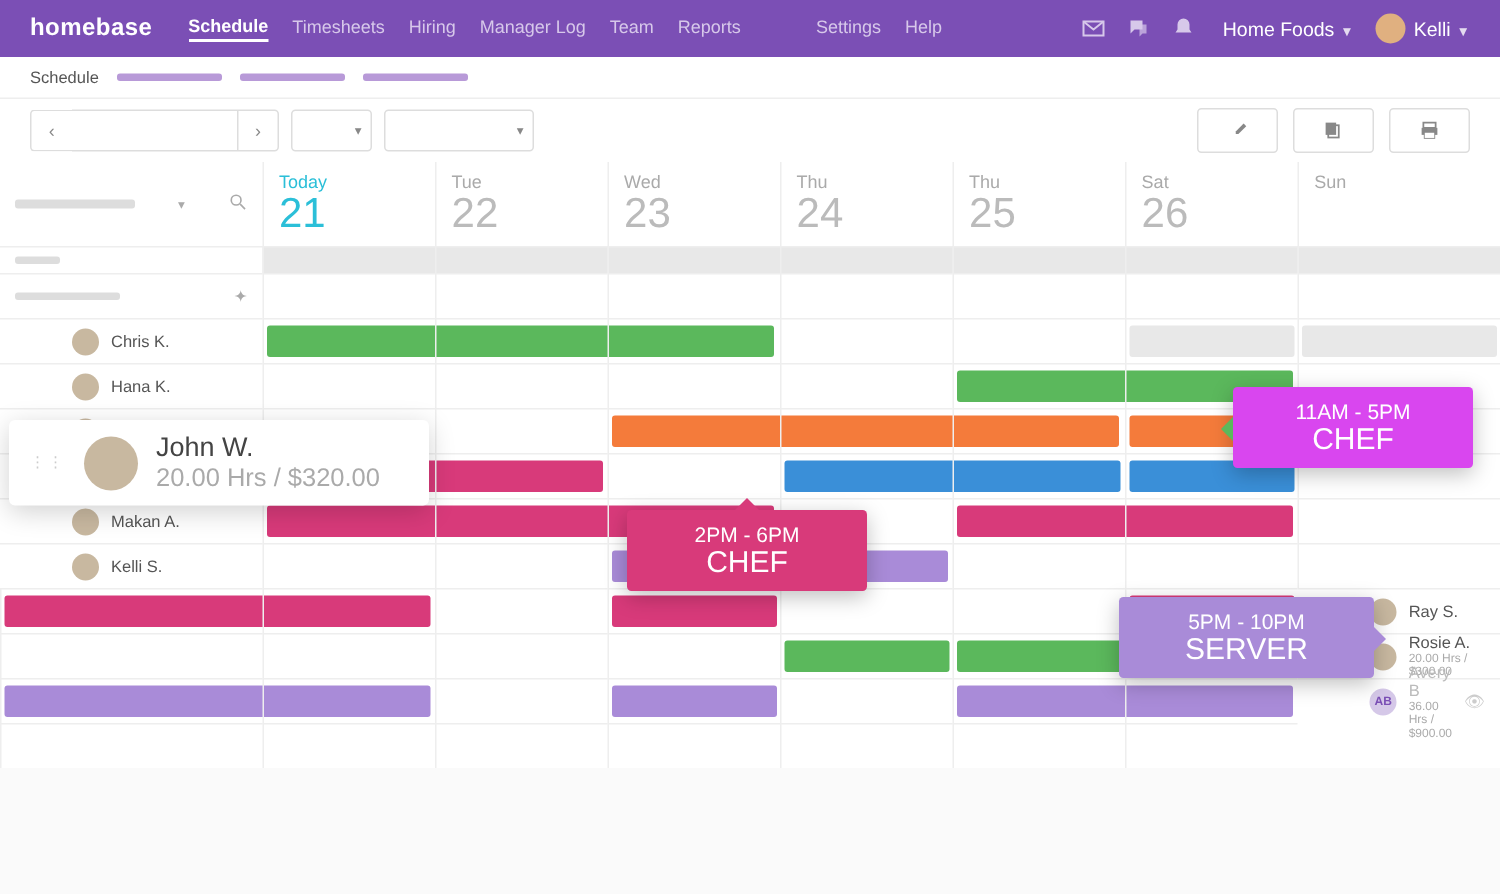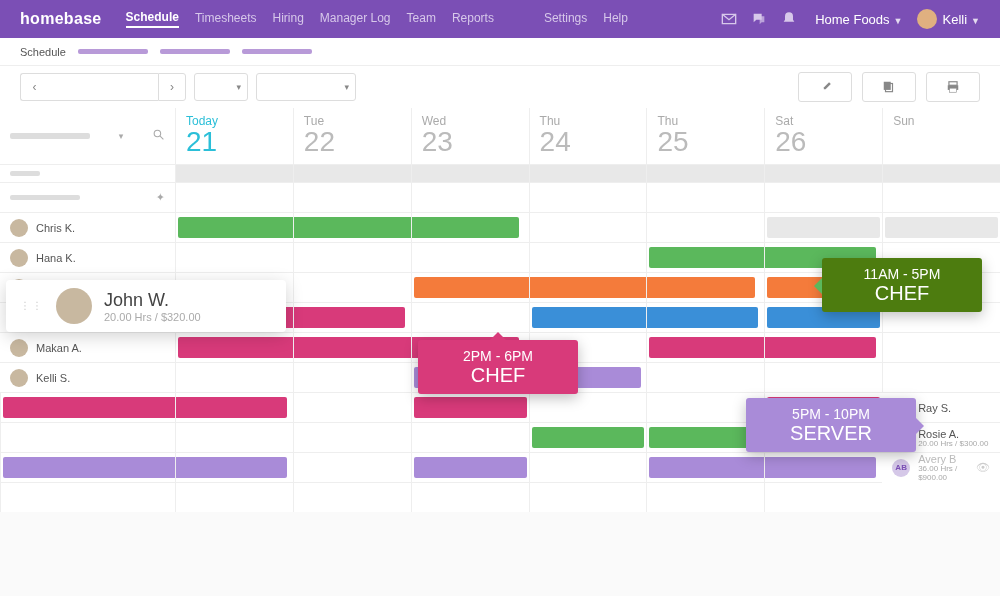--- a/index.html
+++ b/index.html
@@ -81,21 +81,21 @@
   }
   .day-abbr { font-size:12px; color:#aaa;}
   .day-num { font-size:28px; color:#bbb; line-height:1;}
   .today-col .day-abbr { color:#2bbfd8;}
   .today-col .day-num { color:#2bbfd8;}
   .sidebar-head { height:56px; display:flex; align-items:center; justify-content:space-between; padding:0 10px;}
   .skel { background:#ddd; border-radius:2px;}
   .mag { color:#aaa; font-size:13px;}
   .cell { border-top:1px solid #eee; border-left:1px solid #eee; height:30px; position:relative;}
   .side-cell { border-top:1px solid #eee; height:30px; display:flex; align-items:center; padding:0 10px; gap:8px; font-size:11px; color:#555;}
-  .side-cell .pic { width:18px; height:18px; border-radius:50%; background:#c8b8a0; flex-shrink:0;}
+  .side-cell .pic { width:18px; height:18px; border-radius:50%; background:#c8b8a0; flex-shrink:0;margin-left:38px;}
   .side-cell .pic.ab { background:#d5c8e8; color:#7B4FB5; font-size:8px; display:flex; align-items:center; justify-content:center; font-weight:600;}
   .side-cell .sub { font-size:8px; color:#aaa; margin-top:-1px;}
   .side-cell.dim { color:#bbb;}
   .wand { margin-left:auto; color:#aaa;}
   .eye { margin-left:auto; color:#ccc;}
 
   
   .bar {
     position:absolute;
     top:4px; bottom:4px;
@@ -115,21 +115,21 @@
     box-shadow: 0 4px 18px rgba(0,0,0,.18);
     border-radius:4px;
     display:flex;
     align-items:center;
     padding: 8px 14px;
     gap:12px;
     z-index: 20;
   }
   .popcard .bigpic { width:36px; height:36px; border-radius:50%; background:#c8b8a0;}
   .popcard .nm { font-size:18px; color:#444;}
-  .popcard .stats { font-size:11px; color:#aaa;}
+  .popcard .stats { font-size:17px; color:#aaa;}
   .dots6 { color:#ccc; font-size:10px; line-height:6px; letter-spacing:2px;}
 
   .shift-card {
     position:absolute;
     color:#fff;
     border-radius:3px;
     box-shadow: 0 4px 14px rgba(0,0,0,.25);
     display:flex;
     flex-direction:column;
     align-items:center;
@@ -451,21 +451,21 @@
 
 <div class="popcard" style="left:6px; top:280px; width:280px;">
   <div class="dots6">⋮⋮</div>
   <div class="bigpic"></div>
   <div>
     <div class="nm">John W.</div>
     <div class="stats"><span>20.00 Hrs</span> / <span>$320.00</span></div>
   </div>
 </div>
 
-<div class="shift-card" style="background:#4d7c0f; left:822px; top:258px; width:160px; height:54px;">
+<div class="shift-card" style="background:#d946ef; left:822px; top:258px; width:160px; height:54px;">
   <div>11AM - 5PM</div>
   <div class="role">CHEF</div>
   <div class="tri" style="border-right-color:#5bb85c; left:-16px; top:20px;"></div>
 </div>
 
 <div class="shift-card" style="background:#d83a7a; left:418px; top:340px; width:160px; height:54px;">
   <div>2PM - 6PM</div>
   <div class="role">CHEF</div>
   <div class="tri" style="border-bottom-color:#d83a7a; top:-16px; left:72px;"></div>
 </div>

